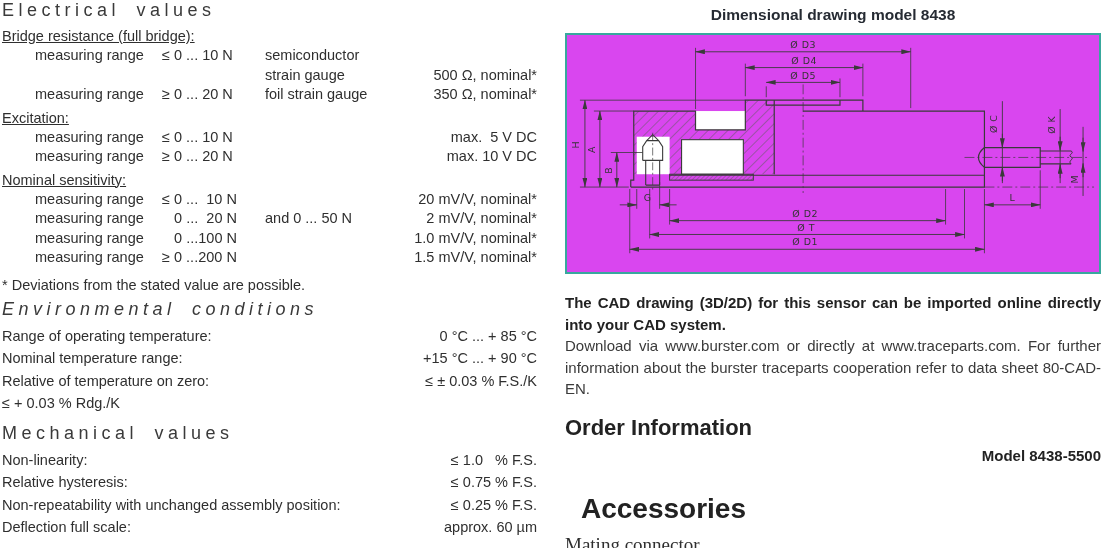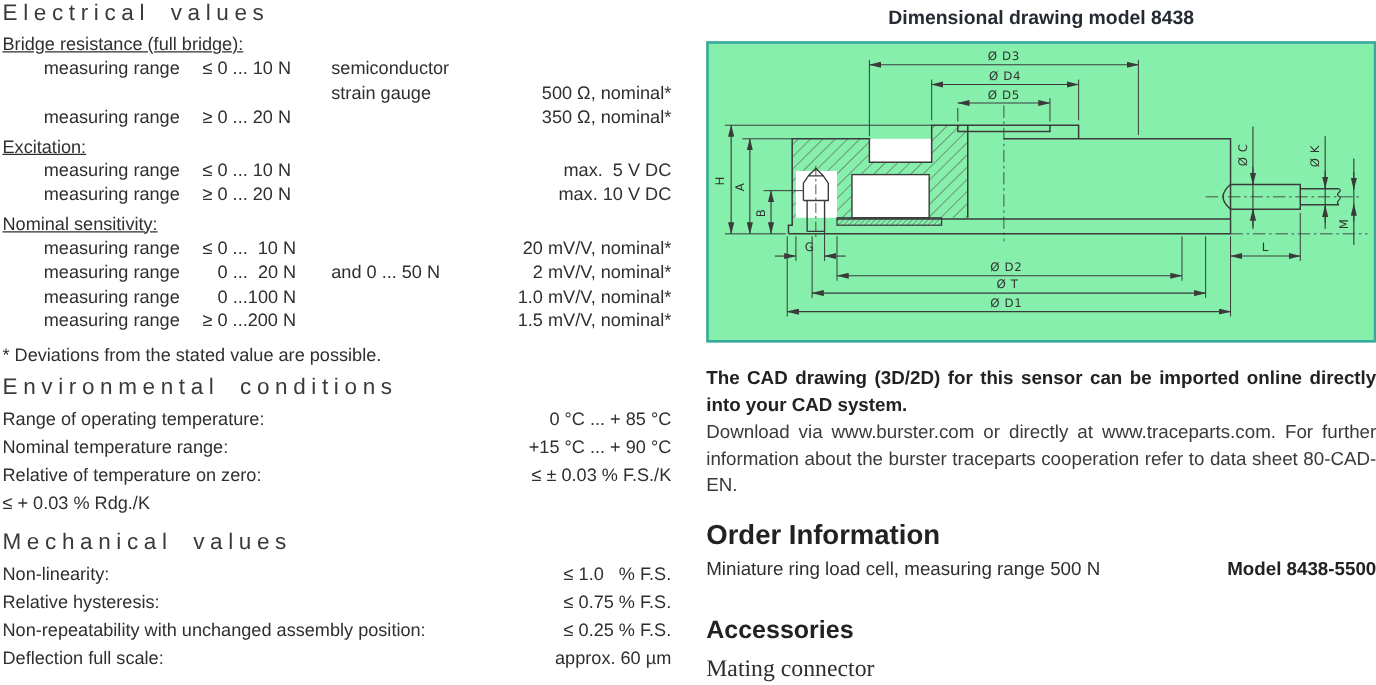--- a/index.html
+++ b/index.html
@@ -19,35 +19,35 @@
   .group { margin-top:3px; }
   .group-label { font-size:14.5px; line-height:20px; white-space:pre;text-decoration:underline; }
   .spec-row { display:flex; font-size:14.5px; line-height:19.5px; padding-left:33px; }
   .spec-row .c1 { width:127px; white-space:pre; flex:none; }
   .spec-row .c2 { width:103px; white-space:pre; flex:none; }
   .spec-row .c3 { flex:1 1 auto; white-space:pre; }
   .spec-row .c4 { flex:none; margin-left:auto; text-align:right; white-space:pre; }
   .footnote { font-size:14.5px; line-height:20px; margin:7px 0 4px 0; }
   .kv-row { display:flex; justify-content:space-between; font-size:14.5px; line-height:22.5px; }
   .kv-row span { white-space:pre; }
-  .mt4 { margin-top:0; } .mt8 { margin-top:8px; }
+  .mt4 { margin-top:0;font-style:italic; } .mt8 { margin-top:8px; }
 
   
   .draw-title { font-size:15.5px; font-weight:bold; color:#262b33; margin:4px 0 9px 0;text-align:center; }
   .drawing-box {
     width:536px; height:241px; box-sizing:border-box;
-    border:2px solid #38a89d; background:#86efac;
+    border:2px solid #38a89d; background:#d946ef;
   }
   .drawing-box svg { display:block; width:100%; height:100%; }
   .cad-para { margin-top:18px; font-size:15px; line-height:21.5px; text-align:justify; color:#3a3a3a; }
   .cad-bold { display:block; font-weight:bold; color:#222222; }
   .order-heading { font-size:22px; font-weight:bold; color:#222222; margin:15px 0 6px 0; }
   .order-line { display:flex; font-size:15px; align-items:baseline; }
   .order-model { font-weight:bold; margin-left:auto; color:#222222; }
-  .acc-heading { font-size:20px; font-weight:bold; color:#222222; margin:29px 0 9px 0; }
+  .acc-heading { font-size:28px; font-weight:bold; color:#222222; margin:29px 0 9px 16px; }
   .acc-item { font-size:19px;font-family:Liberation Serif, serif; }
 
   
   .dim-text { font-family:"DejaVu Sans", sans-serif; font-size:9.5px; fill:#333; letter-spacing:0.5px; }
 </style>
 </head>
 <body>
 
 <div class="col-left">
   <h2 class="sec-heading">Electrical values</h2>
@@ -65,20 +65,21 @@
   <div class="spec-row">
     <span class="c1"></span>
     <span class="c2"></span>
     <span class="c3">strain gauge</span>
     <span class="c4">500 Ω, nominal*</span>
   </div>
 
   <div class="spec-row">
     <span class="c1">measuring range</span>
     <span class="c2">≥ 0 ... 20 N</span>
+    <span class="c3">foil strain gauge</span>
     <span class="c4">350 Ω, nominal*</span>
   </div>
 </div>
   </div>
 
   <div class="group">
     <div class="group-label">Excitation:</div>
     <div>
   <div class="spec-row">
     <span class="c1">measuring range</span>
@@ -269,19 +270,18 @@
         <text class="dim-text" x="490" y="91" transform="rotate(-90 490 91)">Ø K</text>
         <text class="dim-text" x="513" y="146" transform="rotate(-90 513 146)">M</text>
       </g>
     </svg>
   </div>
 
   <p class="cad-para"><b class="cad-bold">The CAD drawing (3D/2D) for this sensor can be imported online directly into your CAD system.</b><span>Download via www.burster.com or directly at www.traceparts.com. For further information about the burster traceparts cooperation refer to data sheet 80-CAD-EN.</span></p>
 
   <h2 class="order-heading">Order Information</h2>
   <div class="order-line">
-    <span>Miniature ring load cell, measuring range 500 N</span>
     <span class="order-model">Model 8438-5500</span>
   </div>
 
   <h2 class="acc-heading">Accessories</h2>
   <div class="acc-item">Mating connector</div>
 </div>
 
 </body></html>

